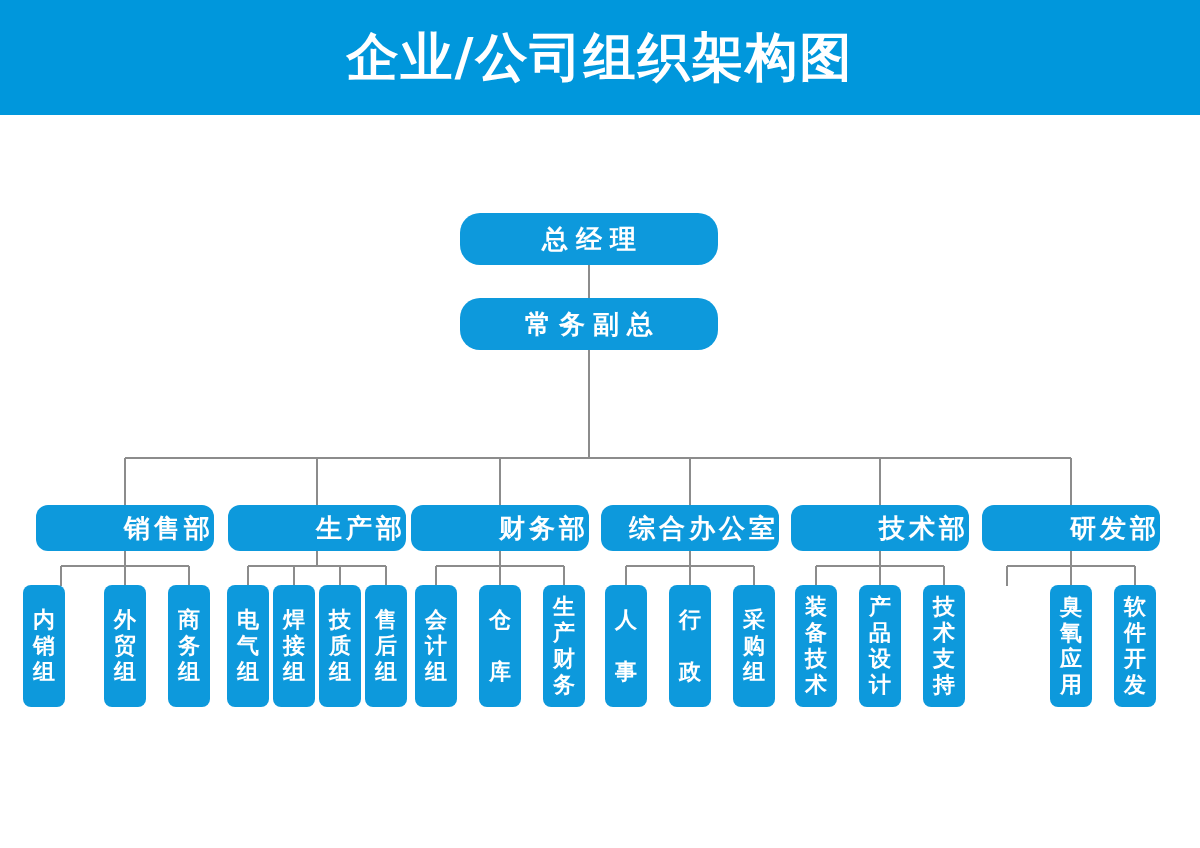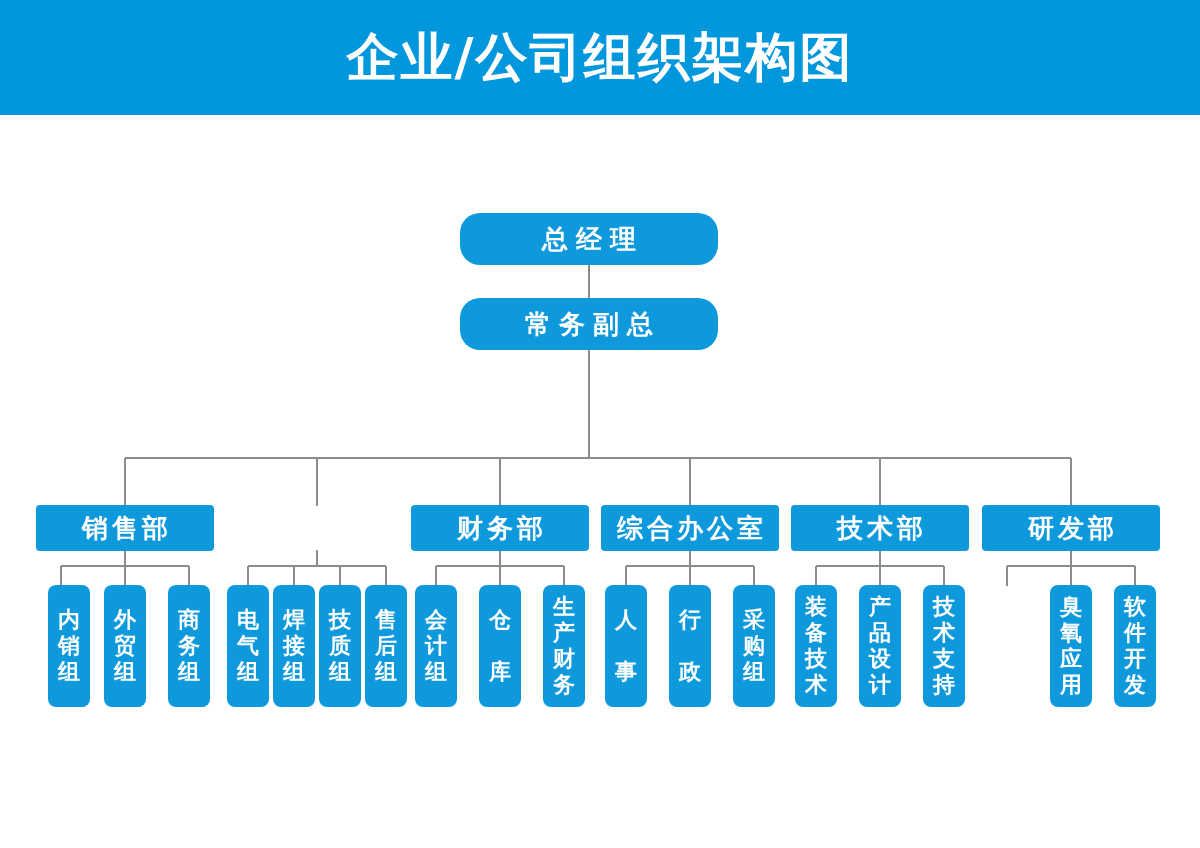--- a/index.html
+++ b/index.html
@@ -19,21 +19,21 @@
   .node{
     position:absolute;background:#0d99dc;color:#ffffff;font-weight:bold;
     display:flex;align-items:center;justify-content:center;z-index:1;
     box-sizing:border-box;
   }
   .top-node{
     left:460px;width:258px;height:52px;border-radius:20px;font-size:26px;
   }
   .top-node span{letter-spacing:8px;margin-left:8px;white-space:nowrap;}
   .dept{
-    top:505px;width:178px;height:46px;border-radius:4px;font-size:26px;
+    top:505px;width:178px;height:46px;border-radius:12px;font-size:26px;justify-content:flex-end;
   }
   .dept span{letter-spacing:4px;margin-left:4px;white-space:nowrap;}
   .leaf{
     top:585px;width:42px;height:122px;border-radius:8px;font-size:22px;
   }
   .leaf span{
     display:block;width:1em;word-break:break-all;text-align:center;line-height:1.18;
   }
   .leaf.sp2 span{line-height:2.35;}
 </style>
@@ -101,34 +101,37 @@
   <div class="node top-node" style="top:213px">
     <span>总经理</span>
   </div>
   <div class="node top-node" style="top:298px">
     <span>常务副总</span>
   </div>
 
   <div class="node dept" style="left:36px">
     <span>销售部</span>
   </div>
+  <div class="node dept" style="left:228px">
+    <span>生产部</span>
+  </div>
   <div class="node dept" style="left:411px">
     <span>财务部</span>
   </div>
   <div class="node dept" style="left:601px">
     <span>综合办公室</span>
   </div>
   <div class="node dept" style="left:791px">
     <span>技术部</span>
   </div>
   <div class="node dept" style="left:982px">
     <span>研发部</span>
   </div>
 
-  <div class="node leaf" style="left:48px">
+  <div class="node leaf" style="left:23px">
     <span>内销组</span>
   </div>
   <div class="node leaf" style="left:104px">
     <span>外贸组</span>
   </div>
   <div class="node leaf" style="left:168px">
     <span>商务组</span>
   </div>
 
   <div class="node leaf" style="left:227px">

